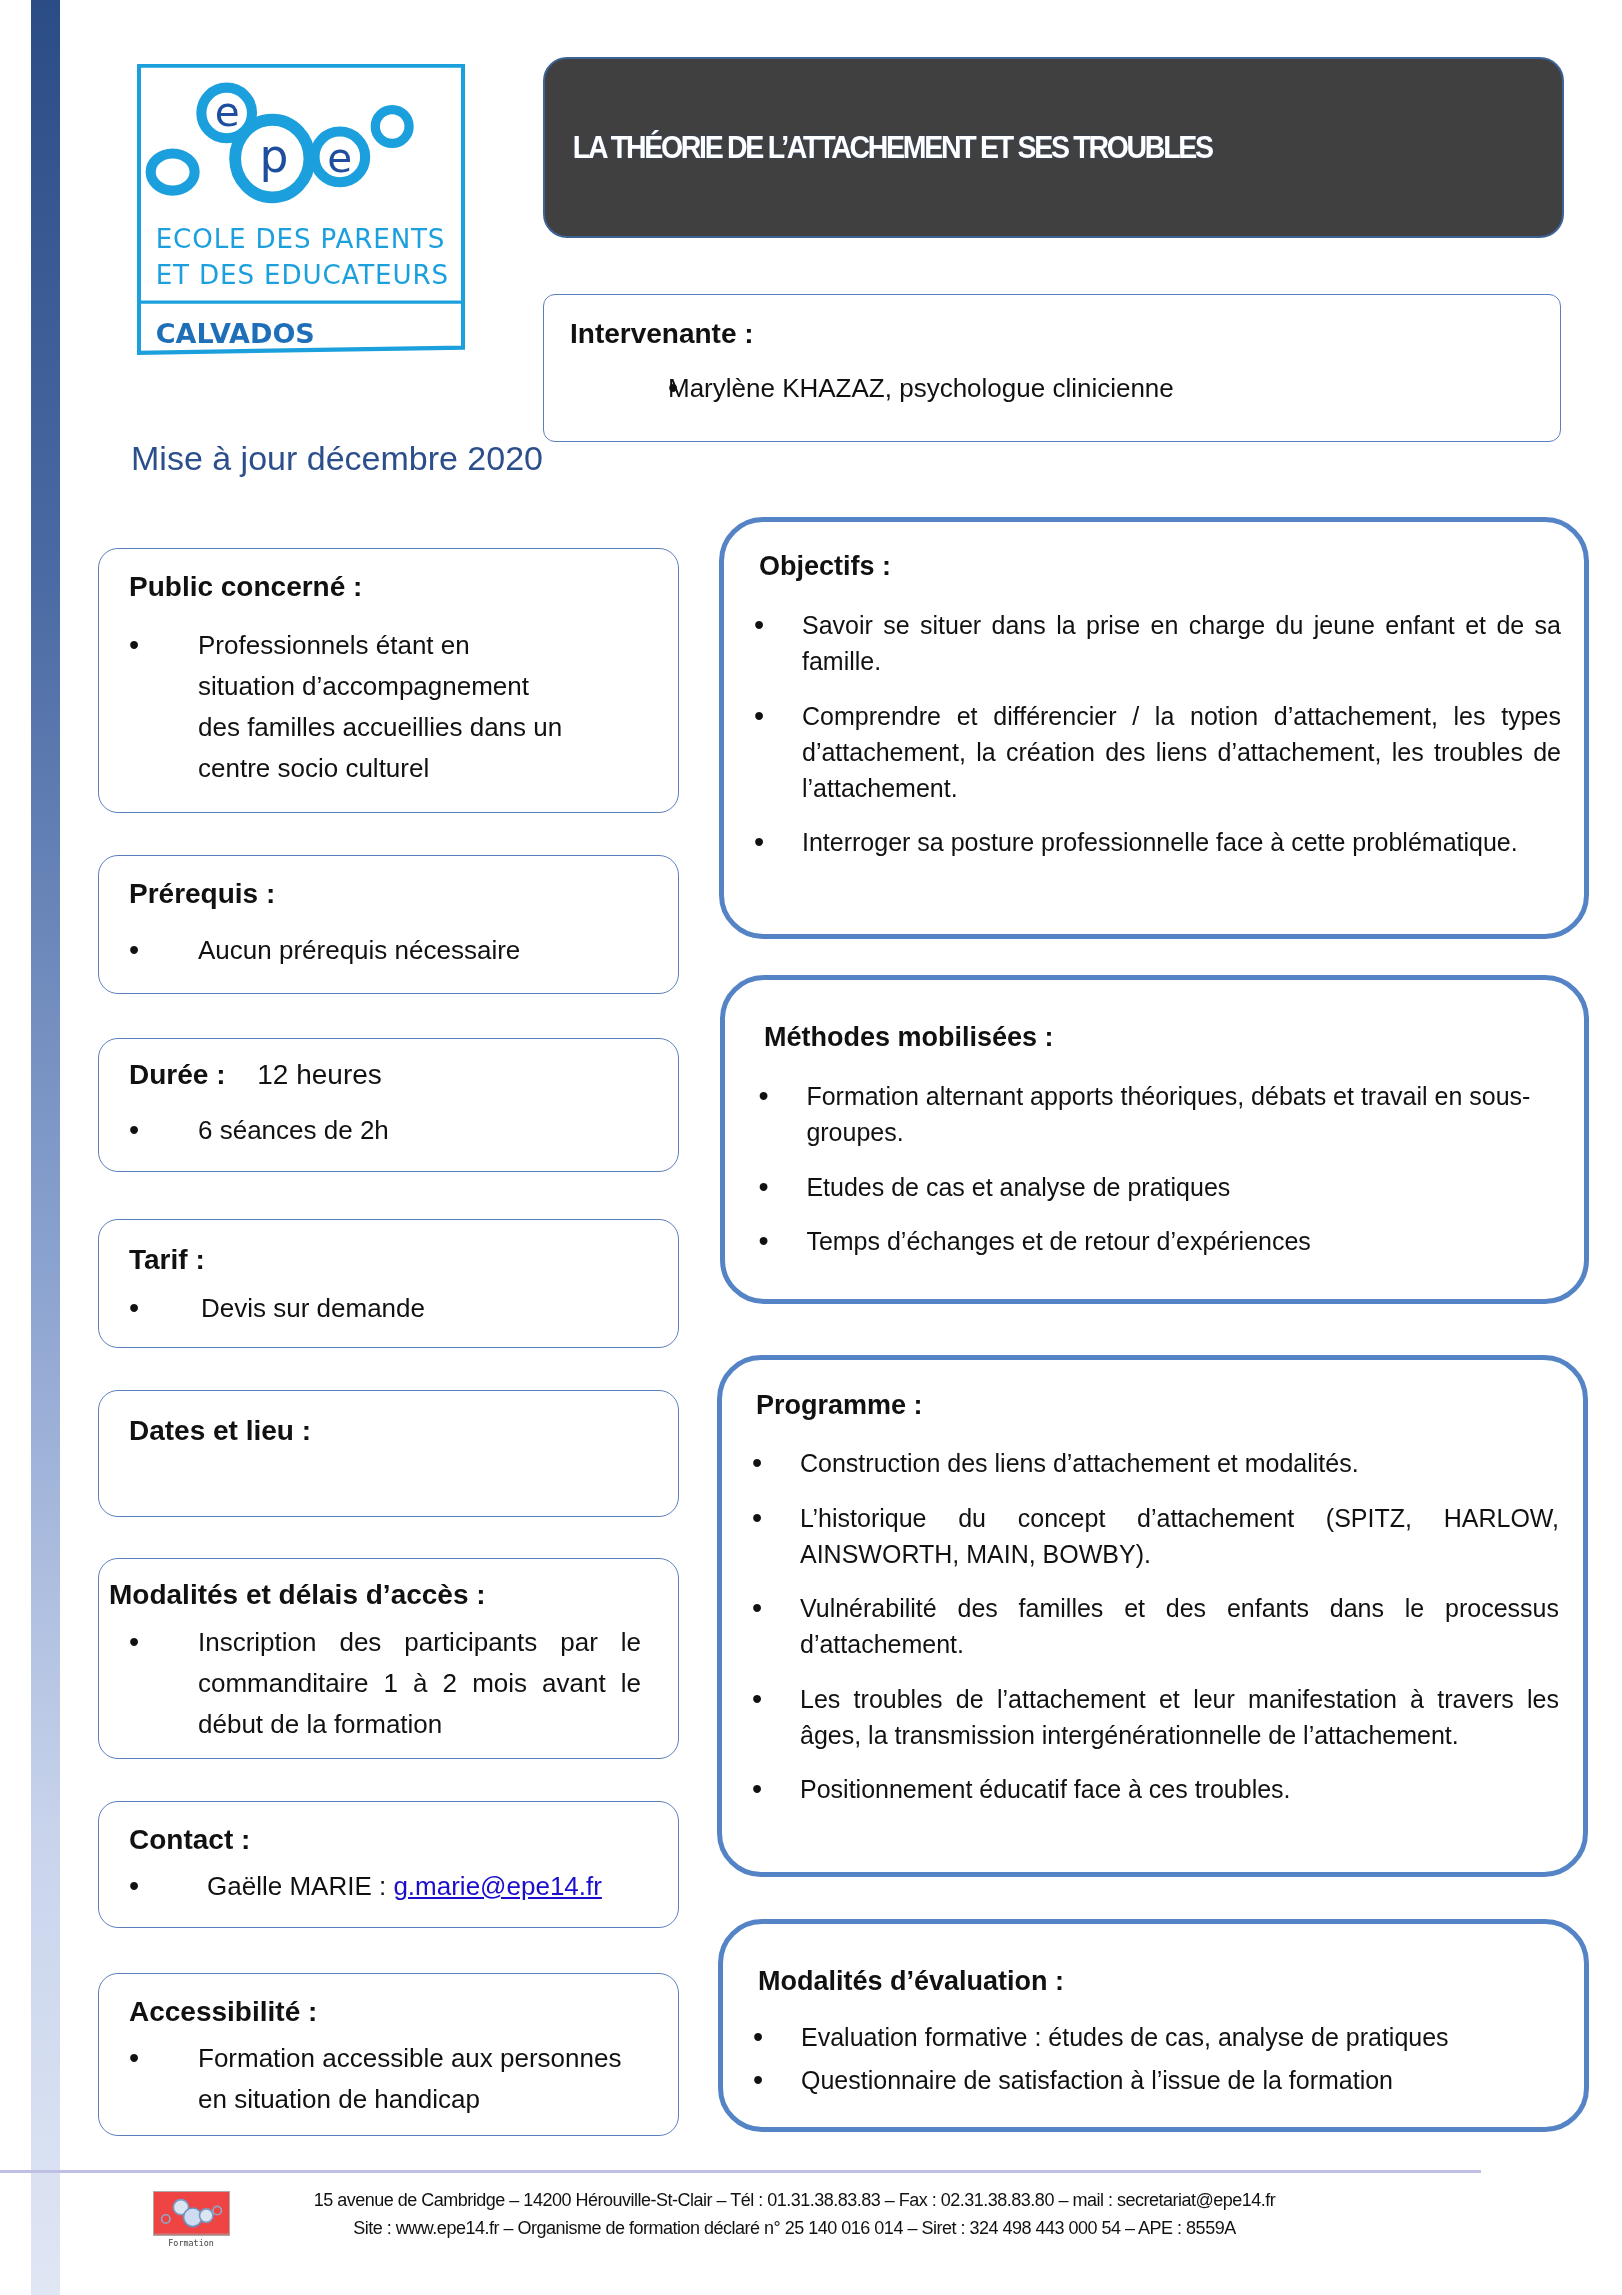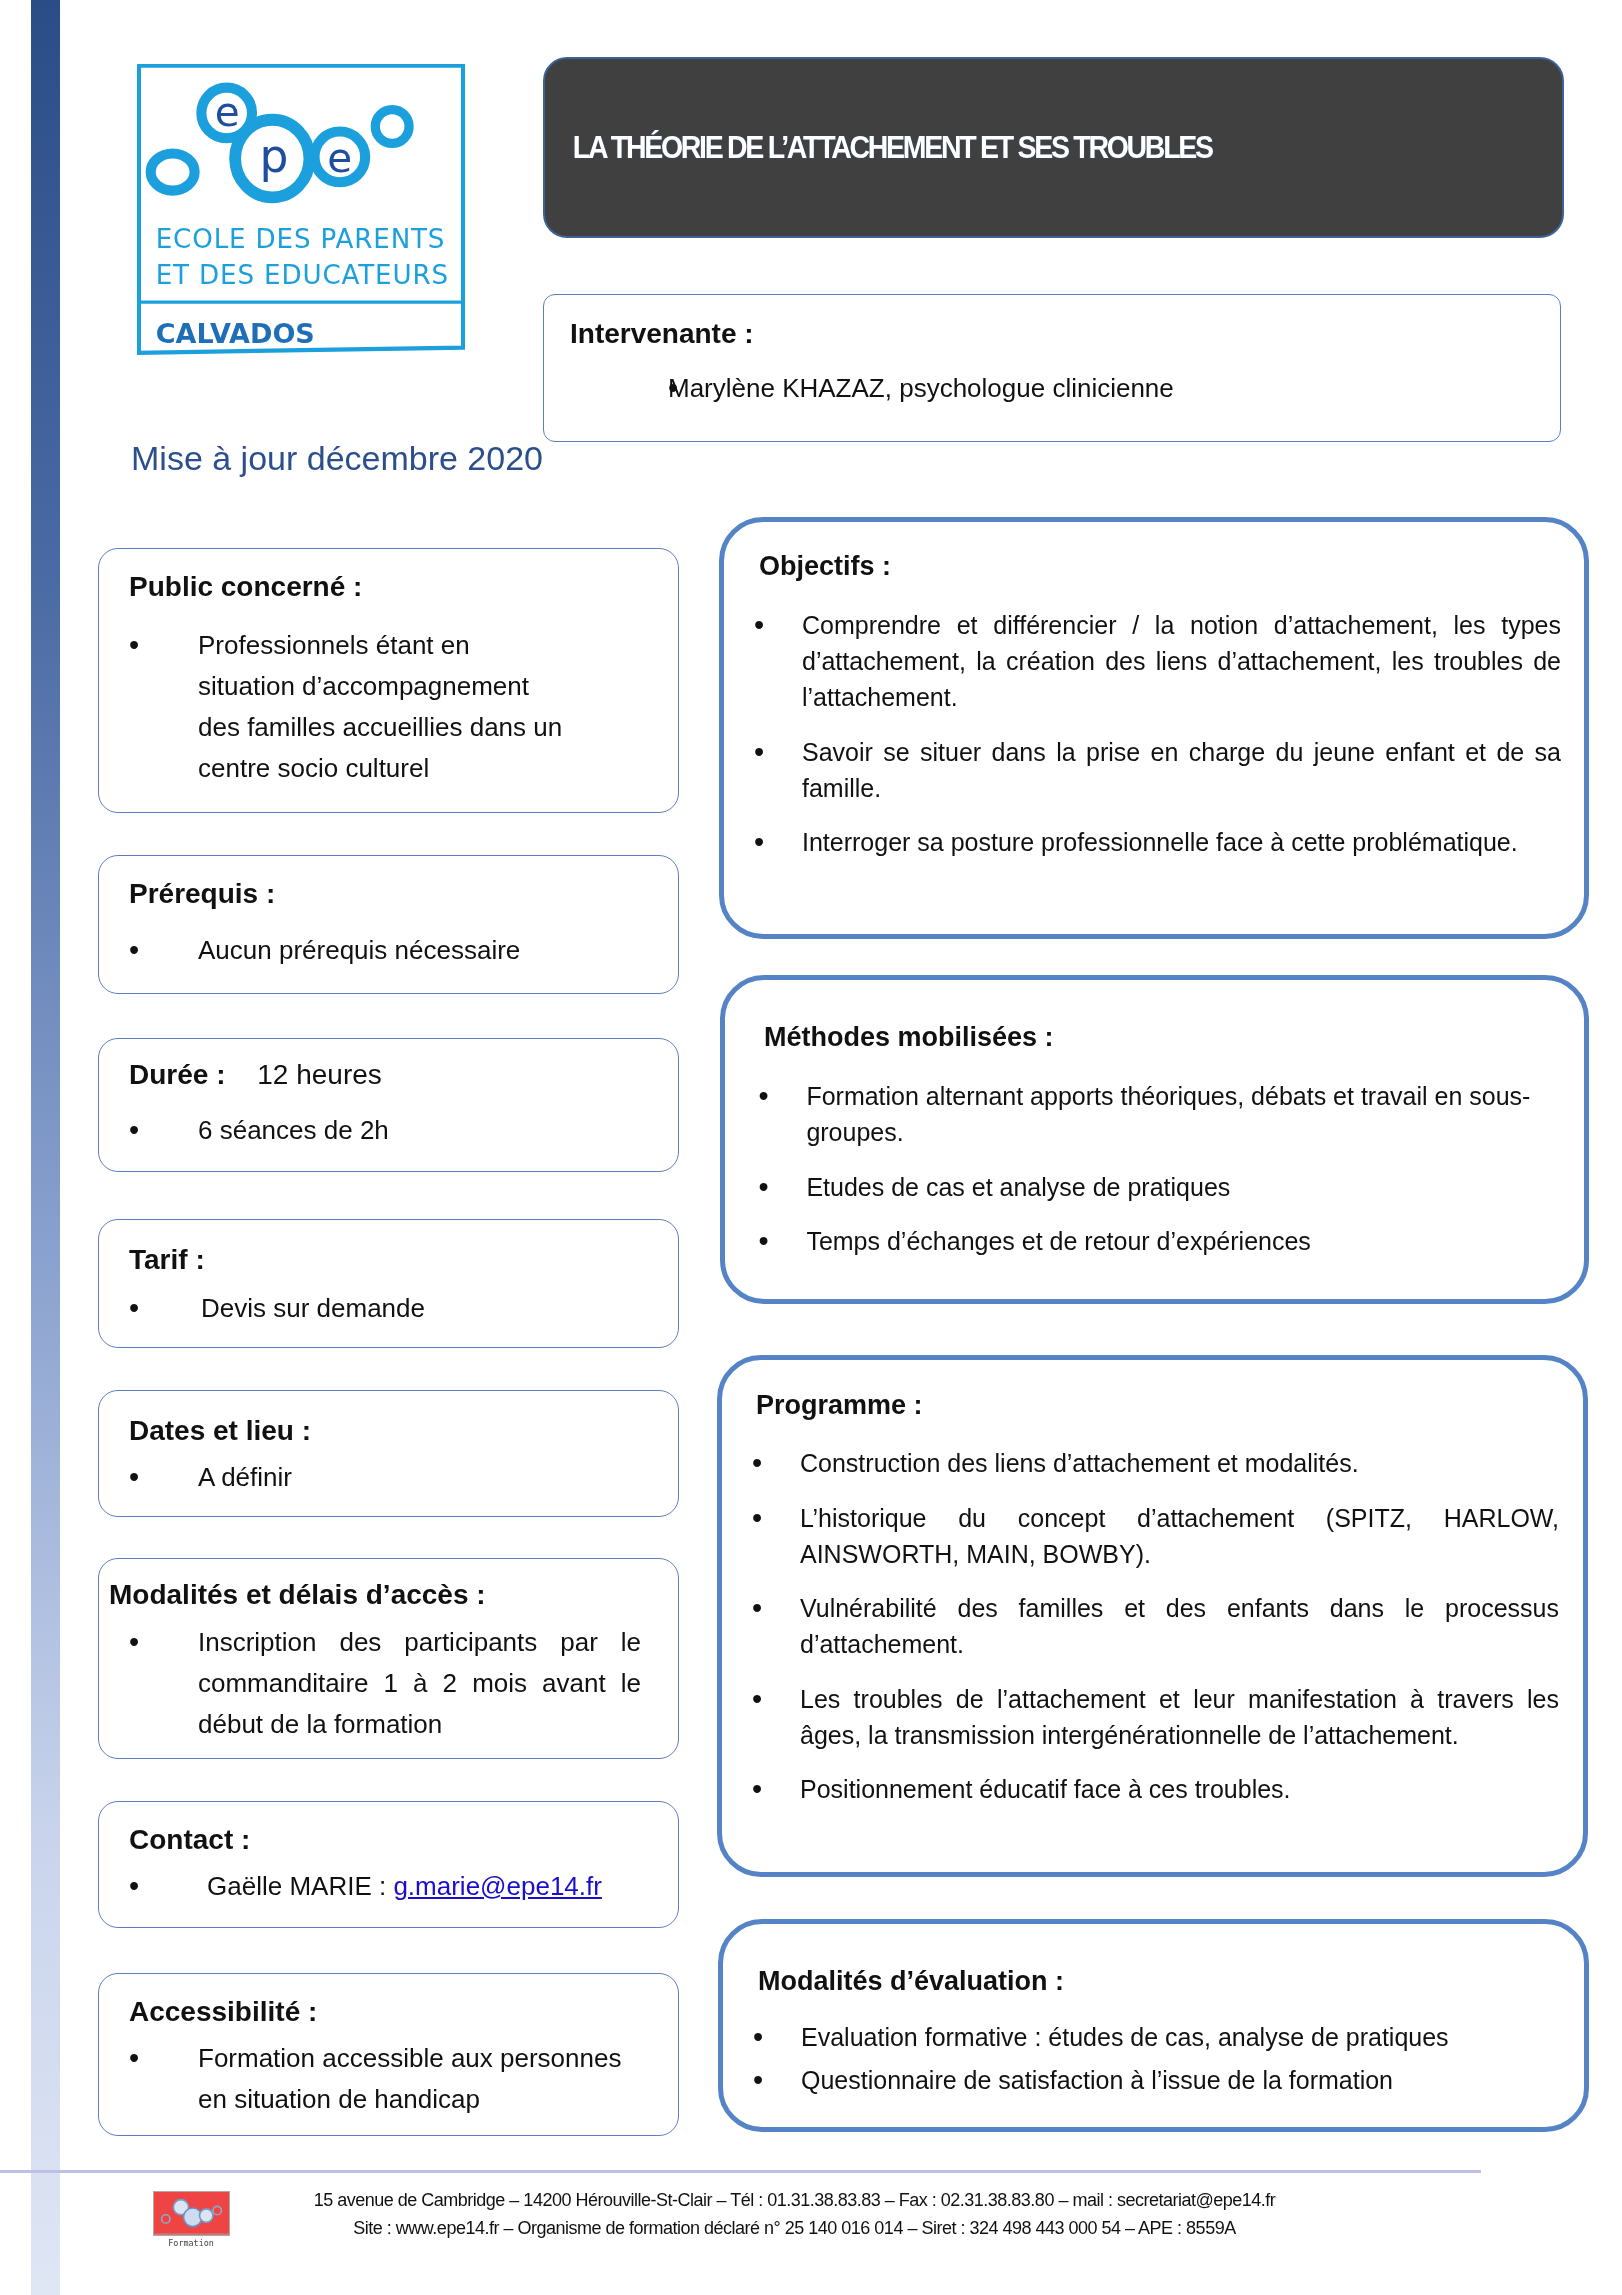--- a/index.html
+++ b/index.html
@@ -108,23 +108,20 @@
 
   <div class="box thin" style="left:98px; top:1219px; width:581px; height:129px;">
     <h3 style="position:absolute; left:30px; top:24px;">Tarif :</h3>
     <ul style="position:absolute; left:30px; top:68px; width:507px;">
       <li style="padding-left:72px;">Devis sur demande</li>
     </ul>
   </div>
 
   <div class="box thin" style="left:98px; top:1390px; width:581px; height:127px;">
     <h3 style="position:absolute; left:30px; top:24px;">Dates et lieu :</h3>
-    <ul style="position:absolute; left:30px; top:66px; width:507px;">
-      <li>A définir</li>
-    </ul>
   </div>
 
   <div class="box thin" style="left:98px; top:1558px; width:581px; height:201px;">
     <h3 style="position:absolute; left:10px; top:20px;">Modalités et délais d’accès :</h3>
     <ul style="position:absolute; left:30px; top:63px; width:512px;">
       <li class="justify">Inscription des participants par le commanditaire 1 à 2 mois avant le début de la formation</li>
     </ul>
   </div>
 
   <div class="box thin" style="left:98px; top:1801px; width:581px; height:127px;">
@@ -141,22 +138,22 @@
     <ul style="position:absolute; left:30px; top:64px; width:524px;">
       <li>Formation accessible aux personnes en situation de handicap</li>
     </ul>
   </div>
 </div>
 
 <div class="right">
   <div class="box thick" style="left:719px; top:517px; width:870px; height:422px;">
     <h3 style="position:absolute; left:35px; top:29px;">Objectifs :</h3>
     <ul style="position:absolute; left:0; top:85px; width:837px;">
+      <li class="justify">Savoir se situer dans la prise en charge du jeune enfant et de sa famille.</li>
       <li class="justify">Comprendre et différencier / la notion d’attachement, les types d’attachement, la création des liens d’attachement, les troubles de l’attachement.</li>
-      <li class="justify">Savoir se situer dans la prise en charge du jeune enfant et de sa famille.</li>
       <li class="justify">Interroger sa posture professionnelle face à cette problématique.</li>
     </ul>
   </div>
 
   <div class="box thick" style="left:720px; top:975px; width:869px; height:329px;">
     <h3 style="position:absolute; left:39px; top:42px;">Méthodes mobilisées :</h3>
     <ul style="position:absolute; left:3.4px; top:98px; width:837px;">
       <li>Formation alternant apports théoriques, débats et travail en sous-groupes.</li>
       <li>Etudes de cas et analyse de pratiques</li>
       <li>Temps d’échanges et de retour d’expériences</li>

